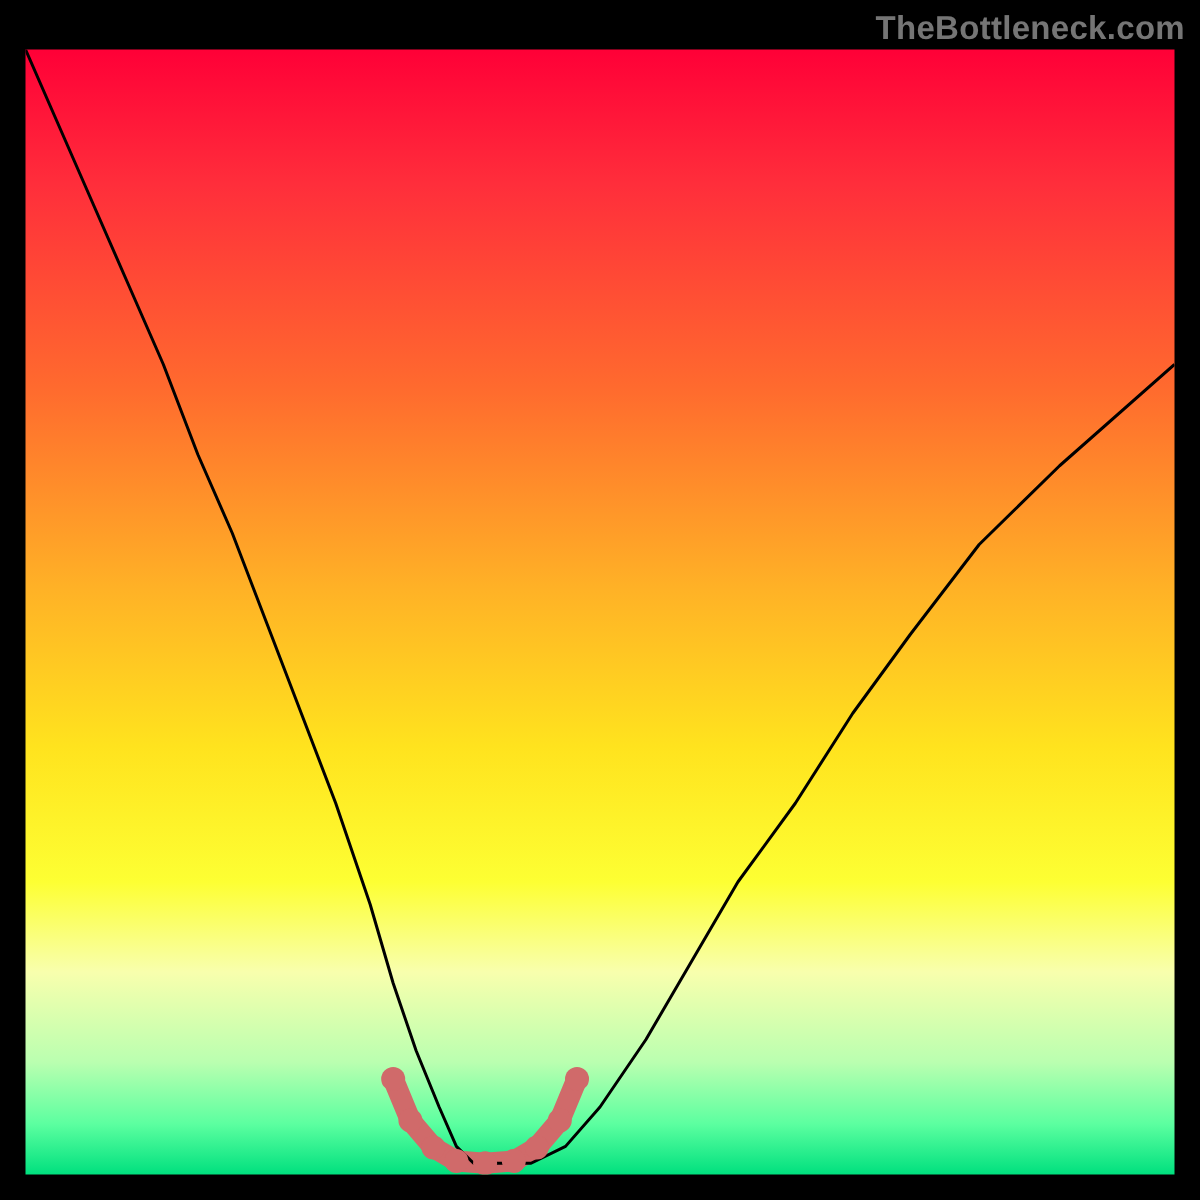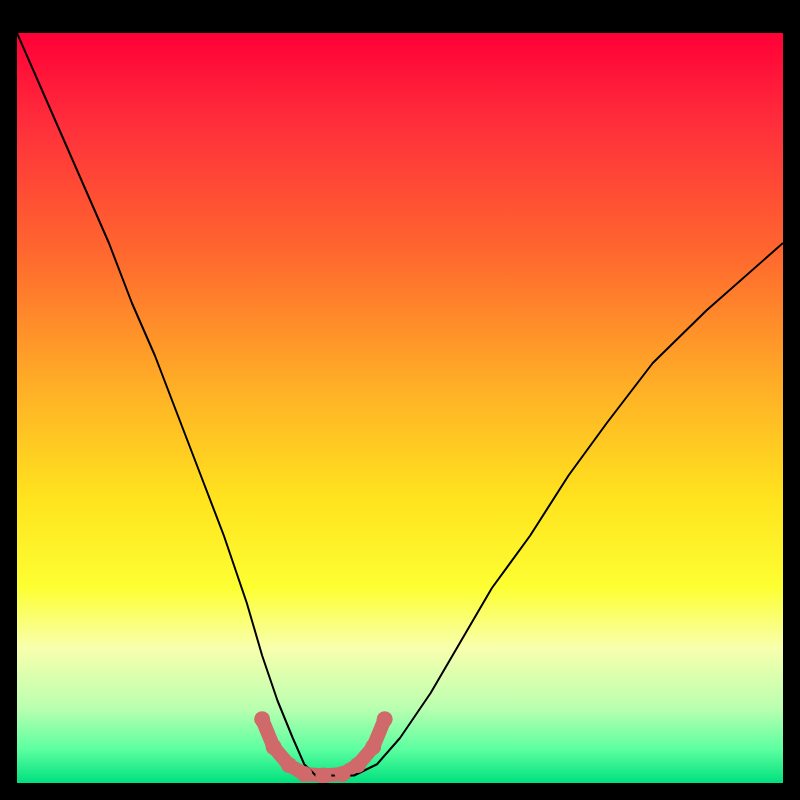--- a/index.html
+++ b/index.html
@@ -68,13 +68,14 @@
         <circle cx="288.93" cy="765.00" r="8" fill="#d06a6a"></circle>
         <circle cx="304.25" cy="774.00" r="8" fill="#d06a6a"></circle>
         <circle cx="323.40" cy="775.50" r="8" fill="#d06a6a"></circle>
         <circle cx="342.55" cy="774.00" r="8" fill="#d06a6a"></circle>
         <circle cx="357.87" cy="765.00" r="8" fill="#d06a6a"></circle>
         <circle cx="373.19" cy="747.00" r="8" fill="#d06a6a"></circle>
         <circle cx="384.68" cy="719.25" r="8" fill="#d06a6a"></circle>
       </g>
   </svg>
 
+  <div class="watermark">TheBottleneck.com</div>
 </div>
 
 </body></html>

